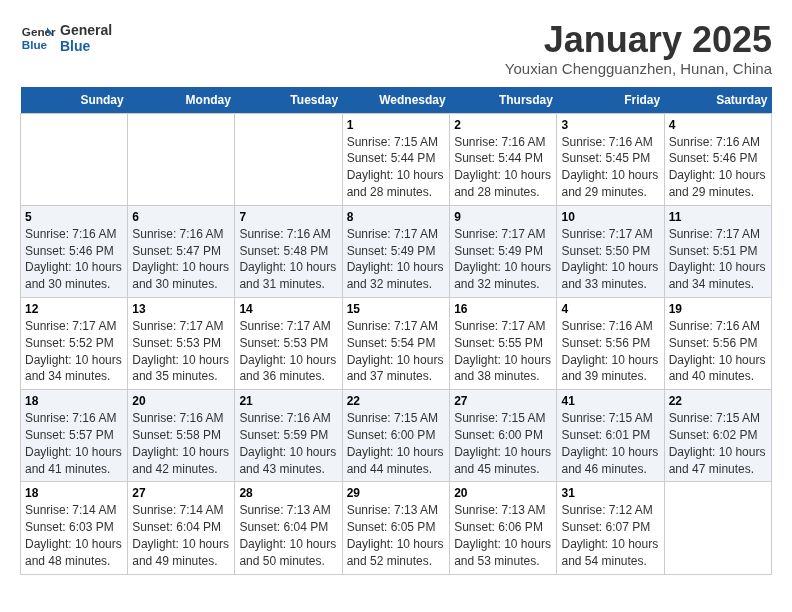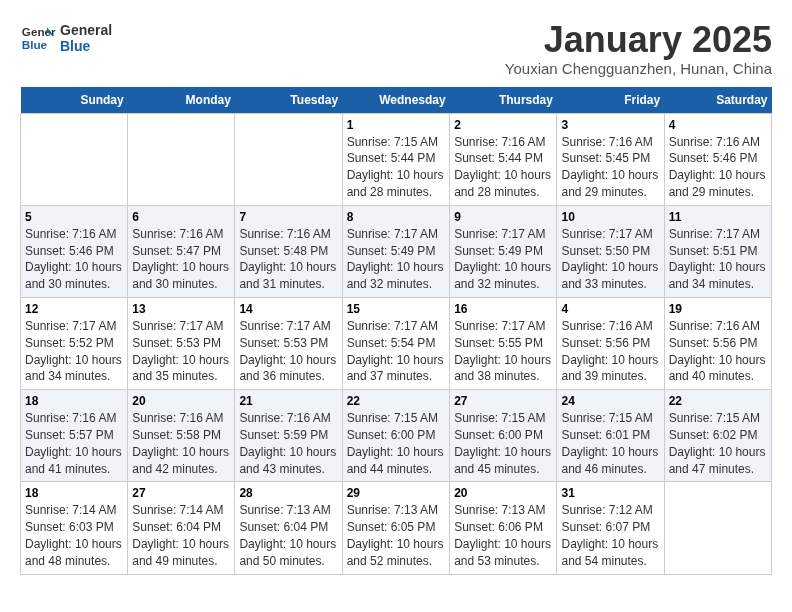--- a/index.html
+++ b/index.html
@@ -279,21 +279,21 @@
 and 44 minutes.</div>
         </td>
         <td>
           <span class="day-num">27</span>
           <div class="day-info" style="white-space: pre-line;">Sunrise: 7:15 AM
 Sunset: 6:00 PM
 Daylight: 10 hours
 and 45 minutes.</div>
         </td>
         <td>
-          <span class="day-num">24</span>
+          <span class="day-num">41</span>
           <div class="day-info" style="white-space: pre-line;">Sunrise: 7:15 AM
 Sunset: 6:01 PM
 Daylight: 10 hours
 and 46 minutes.</div>
         </td>
         <td>
           <span class="day-num">22</span>
           <div class="day-info" style="white-space: pre-line;">Sunrise: 7:15 AM
 Sunset: 6:02 PM
 Daylight: 10 hours

